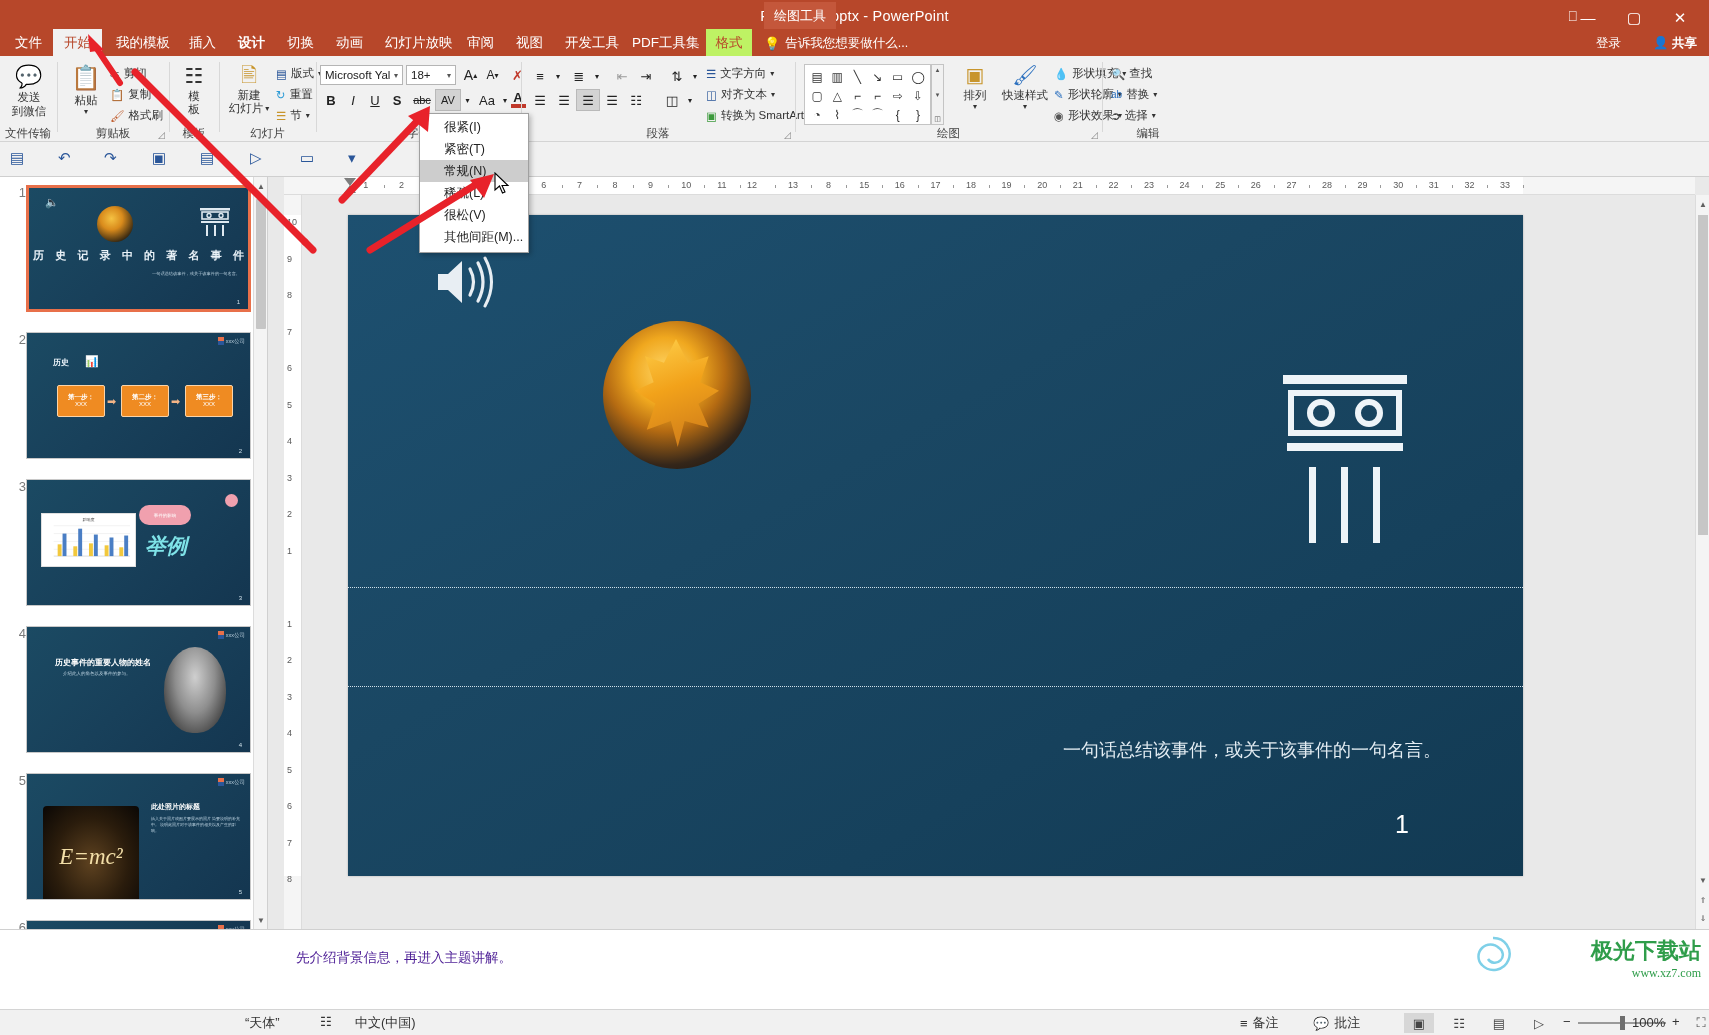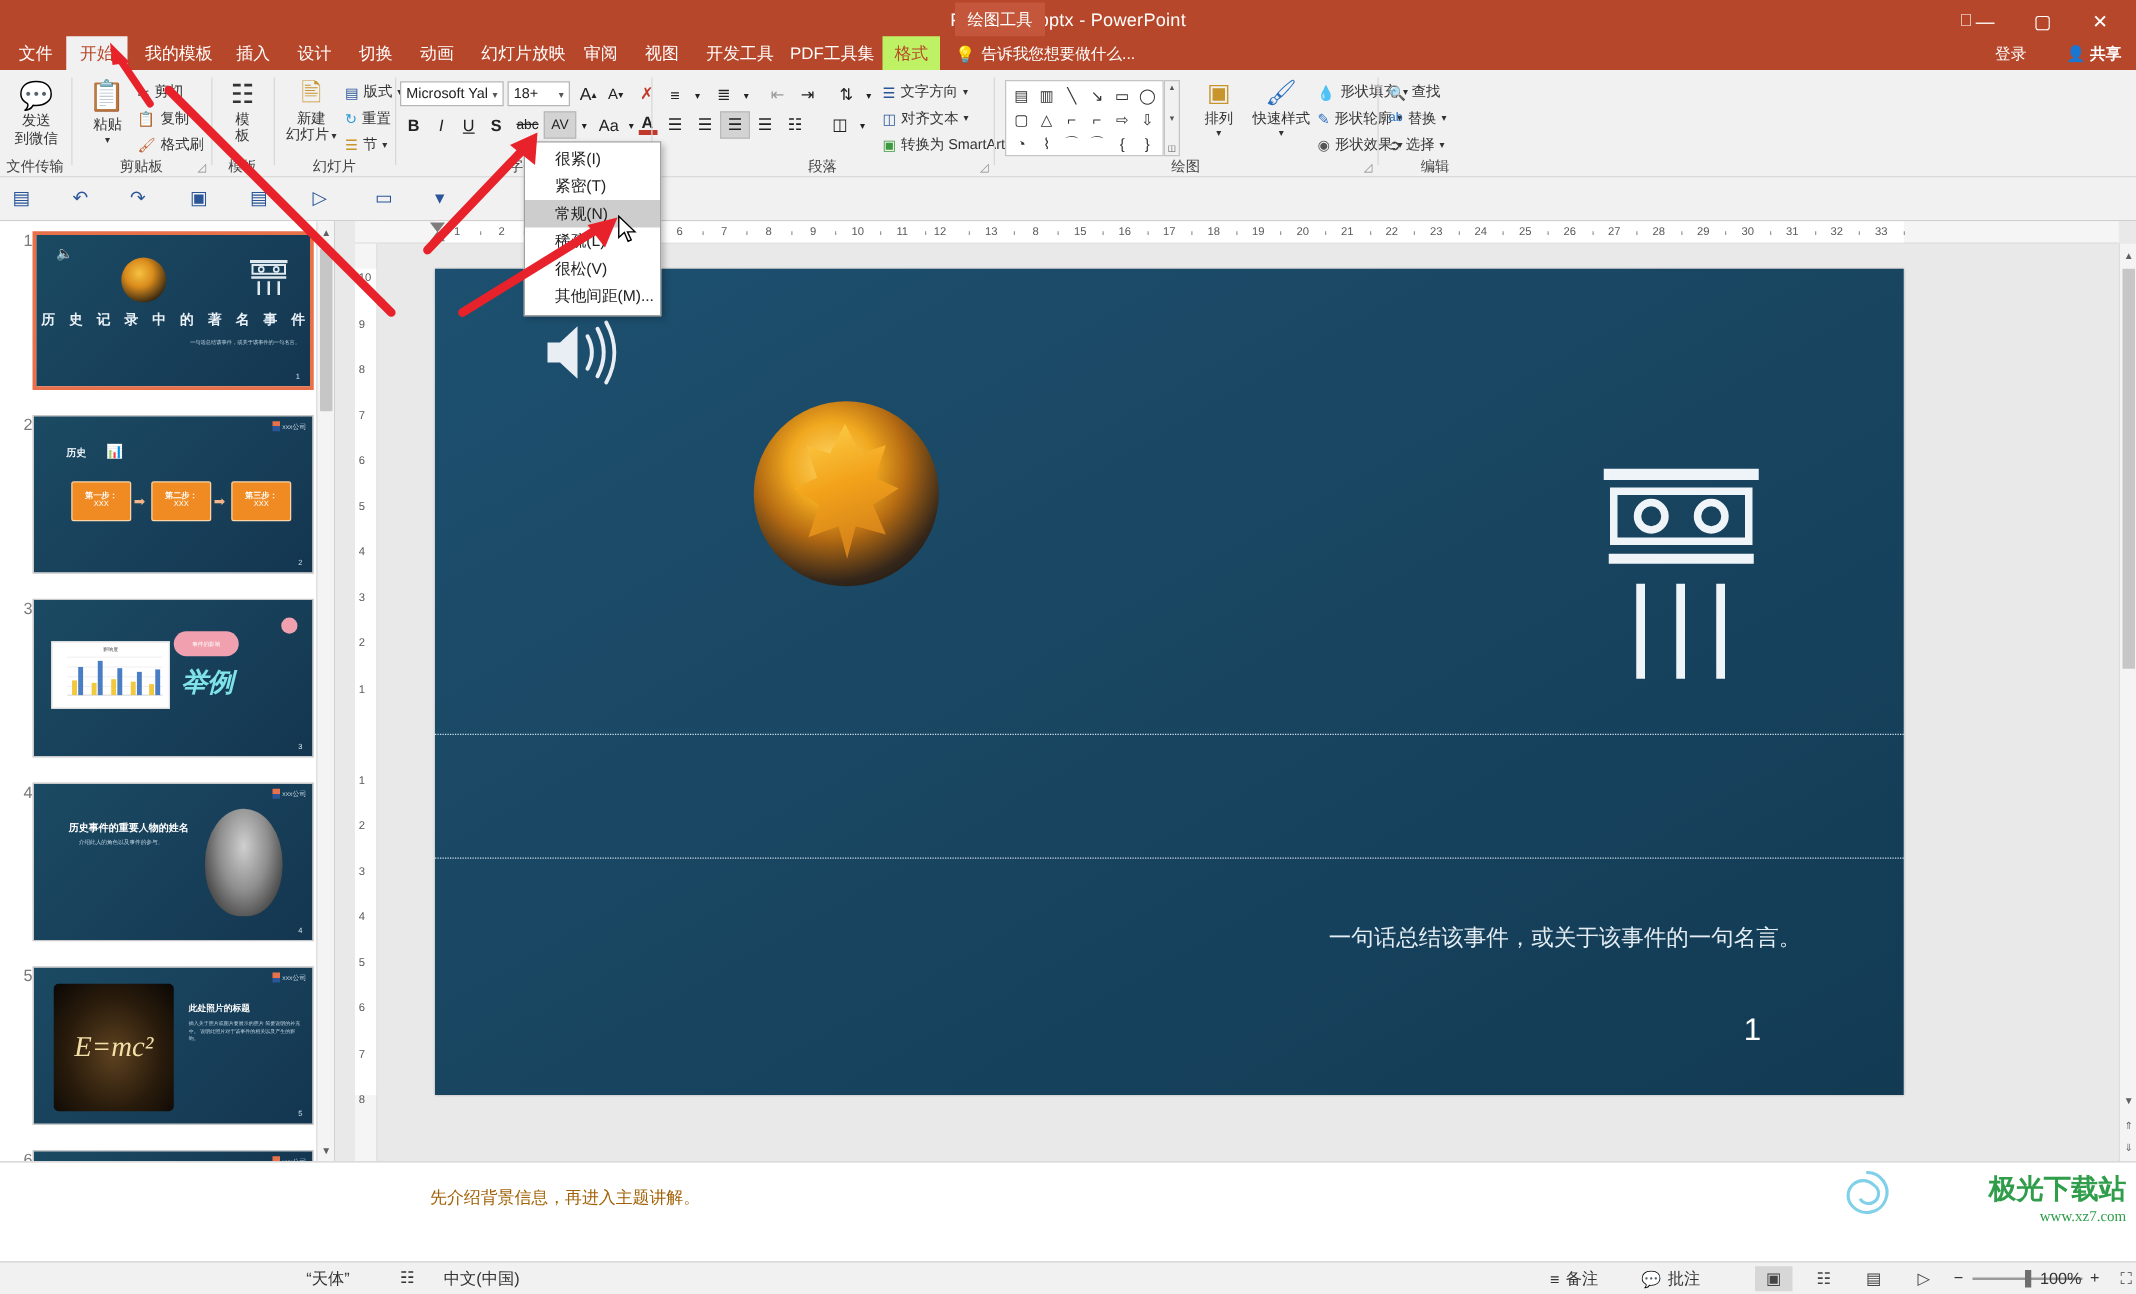--- a/index.html
+++ b/index.html
@@ -176,21 +176,21 @@
   .pinkdot { position: absolute; right: 12px; top: 14px; width: 13px; height: 13px; border-radius: 50%; background: #f0a0ae; }
 
   .t4-title { position: absolute; left: 28px; top: 30px; font-size: 8px; color: #fff; font-weight: bold; text-align: center; }
   .t4-sub { position: absolute; left: 36px; top: 44px; font-size: 4.5px; color: #bcd2e0; }
   .einstein {
     position: absolute; right: 24px; top: 20px; width: 62px; height: 86px;
     border-radius: 50% 50% 46% 46%;
     background: radial-gradient(ellipse at 50% 35%, #cfcfcf 0%, #8e8e8e 45%, #3a3a3a 85%, #222 100%);
   }
   .emc {
-    position: absolute; left: 16px; top: 13px; width: 96px; height: 102px;
+    position: absolute; left: 16px; top: 32px; width: 96px; height: 102px;
     background: radial-gradient(ellipse at 50% 55%, #5e4220 0%, #2a1c0c 55%, #0a0705 100%);
     border-radius: 4px; color: #f3dfa8; font-size: 23px; font-style: italic;
     display: flex; align-items: center; justify-content: center; font-family: "Liberation Serif", serif;
   }
   .t5-title { position: absolute; left: 124px; top: 28px; font-size: 7px; color: #fff; font-weight: bold; }
   .t5-body { position: absolute; left: 124px; top: 42px; width: 92px; font-size: 4px; color: #bcd2e0; line-height: 1.5;}
 
   .tscroll {
     position: absolute; right: 0; top: 0; width: 14px; height: 752px; background: #f4f4f4;
     border-left: 1px solid #dcdcdc;
@@ -248,21 +248,21 @@
   .sl-pagenum { position: absolute; right: 114px; top: 595px; color: #fff; font-size: 25px; }
 
   .vscroll-slide { position: absolute; right: 0; top: 18px; width: 14px; bottom: 0; background: #f4f4f4; border-left: 1px solid #dcdcdc;}
   .vscroll-slide .ar { position: absolute; left:0; width: 14px; height: 18px; display:flex;align-items:center;justify-content:center;font-size:8px;color:#606060;}
 
   
   .notes {
     position: absolute; top: 929px; left: 0; width: 1709px; height: 80px;
     background: #fff; border-top: 1px solid #d0d0d0;
   }
-  .notes-text { position: absolute; left: 296px; top: 19px; font-size: 13.5px; color: #a16207; margin-left: 48px; }
+  .notes-text { position: absolute; left: 296px; top: 19px; font-size: 13.5px; color: #4c1d95; }
   .wm {
     position: absolute; right: 8px; top: 6px; font-size: 22px; color: #2f9d4a;
     font-weight: bold; font-family: "Liberation Serif", serif;
   }
   .wm .sub { display:block; text-align:right; font-size: 12px; color: #2f9d4a; font-weight: normal;}
   .wm-swirl { position: absolute; right: 196px; top: 4px; width: 40px; height: 40px; }
 
   
   .statusbar {
     position: absolute; top: 1009px; left: 0; width: 1709px; height: 26px;
@@ -307,21 +307,21 @@
       <div class="win-btn">▢</div>
       <div class="win-btn close">✕</div>
     </div>
   </div>
 
   <div class="tabbar">
     <div class="tab" style="left:4px;">文件</div>
     <div class="tab active" style="left:53px;">开始</div>
     <div class="tab" style="left:105px;">我的模板</div>
     <div class="tab" style="left:178px;">插入</div>
-    <div class="tab" style="left:227px;">设计</div>
+    <div class="tab" style="left:227px;font-weight:bold;">设计</div>
     <div class="tab" style="left:276px;">切换</div>
     <div class="tab" style="left:325px;">动画</div>
     <div class="tab" style="left:374px;">幻灯片放映</div>
     <div class="tab" style="left:456px;">审阅</div>
     <div class="tab" style="left:505px;">视图</div>
     <div class="tab" style="left:554px;">开发工具</div>
     <div class="tab" style="left:621px;">PDF工具集</div>
     <div class="tab ctx-format" style="left:706px;width:46px;padding:0;">格式</div>
 
     <div class="tellme">

